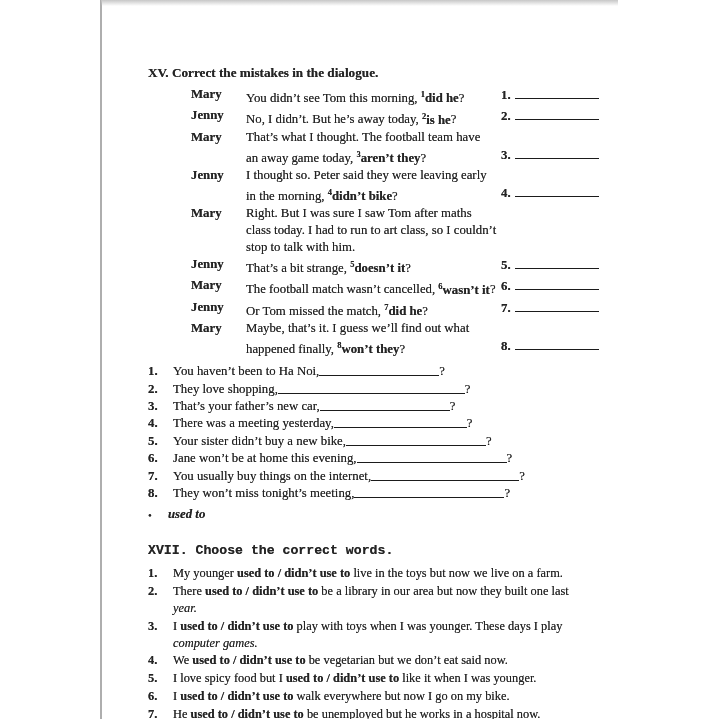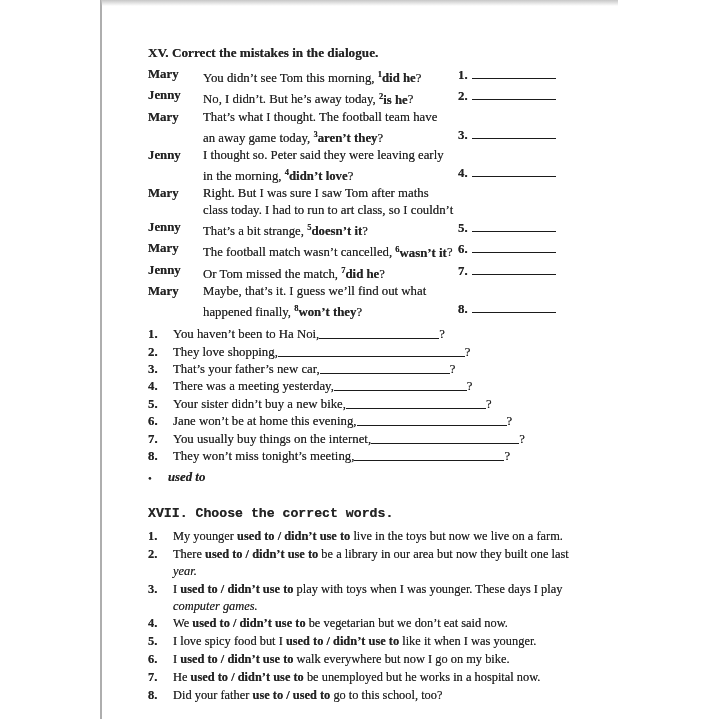--- a/index.html
+++ b/index.html
@@ -9,26 +9,26 @@
     color:#242424;
     -webkit-font-smoothing:antialiased;
   }
   .page { position:relative; width:719px; height:719px; overflow:hidden; background:#fff; }
   .edge-line { position:absolute; left:100px; top:0; width:1.5px; height:719px; background:#aeaeae; }
   .top-shadow { position:absolute; left:101px; top:0; width:517px; height:6px;
     background:linear-gradient(to bottom,#c7c7c7,rgba(255,255,255,0)); }
   .content { position:absolute; left:148px; top:44px; width:436px;
     text-shadow:0 0 .4px rgba(45,45,45,.75); }
 
-  .sec-title { font-weight:bold; font-size:13.2px; line-height:17px; }
+  .sec-title { font-weight:bold; font-size:13.2px; line-height:17px;margin-top:20px; }
 
   
   .dialogue { margin-top:5px; }
   .drow { display:flex; line-height:17px; font-size:12.8px; }
-  .spk  { width:55px; flex:none; font-weight:bold; }
+  .spk  { width:55px; flex:none; font-weight:bold;margin-left:43px; }
   .dtext{ width:255px; flex:none; white-space:nowrap; }
   .dtext b, .tagb { font-weight:bold; }
   .dtext sup { font-size:8.5px; font-weight:bold; }
   .ans  { flex:none; white-space:nowrap; }
   .ans b { font-weight:bold; }
   .ablank { display:inline-block; width:84px; height:12px; margin-left:4px;
     border-bottom:1.8px solid #1b1b1b; }
 
   
   .xvi-title { margin-top:9px; }
@@ -85,36 +85,37 @@
         <span class="ans"><b>3.</b><span class="ablank"></span></span>
       </div>
 
       <div class="drow">
         <span class="spk">Jenny</span>
         <span class="dtext"><span>I thought so. Peter said they were leaving early</span></span>
       </div>
 
       <div class="drow">
         <span class="spk"></span>
-        <span class="dtext"><span>in the morning, </span><b class="tagb"><sup>4</sup><span>didn’t love</span></b><span>?</span></span>
+        <span class="dtext"><span>in the morning, </span><b class="tagb"><sup>4</sup><span>didn’t bike</span></b><span>?</span></span>
         <span class="ans"><b>4.</b><span class="ablank"></span></span>
       </div>
 
       <div class="drow">
         <span class="spk">Mary</span>
         <span class="dtext"><span>Right. But I was sure I saw Tom after maths</span></span>
       </div>
 
       <div class="drow">
         <span class="spk"></span>
         <span class="dtext"><span>class today. I had to run to art class, so I couldn’t</span></span>
       </div>
 
       <div class="drow">
         <span class="spk"></span>
+        <span class="dtext"><span>stop to talk with him.</span></span>
       </div>
 
       <div class="drow">
         <span class="spk">Jenny</span>
         <span class="dtext"><span>That’s a bit strange, </span><b class="tagb"><sup>5</sup><span>doesn’t it</span></b><span>?</span></span>
         <span class="ans"><b>5.</b><span class="ablank"></span></span>
       </div>
 
       <div class="drow">
         <span class="spk">Mary</span>

